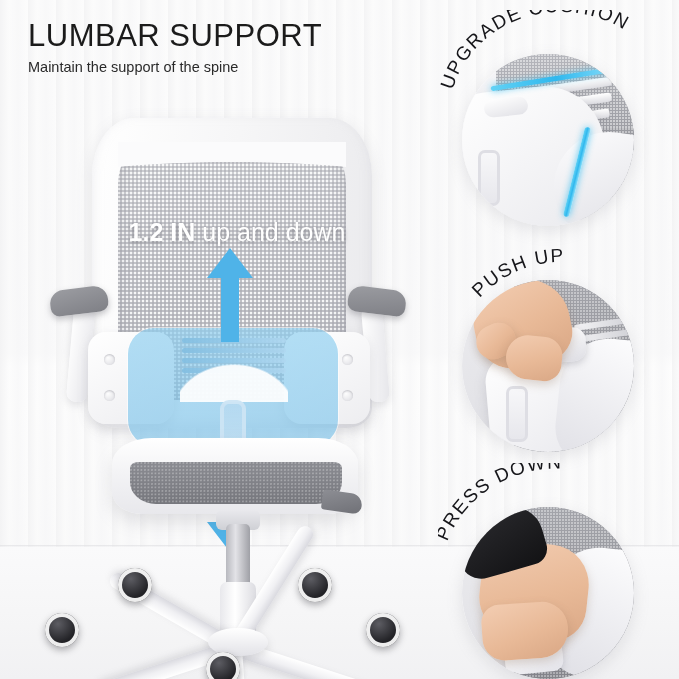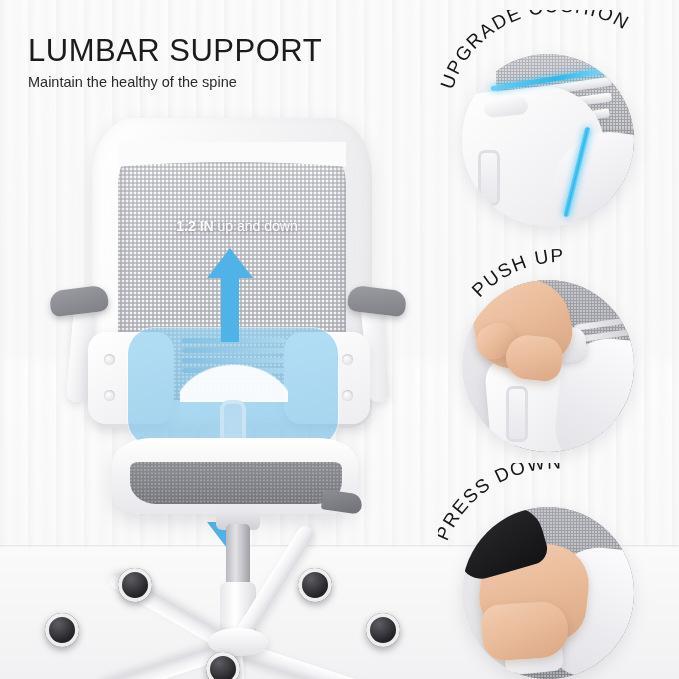--- a/index.html
+++ b/index.html
@@ -22,21 +22,21 @@
   
   .floor {
     position:absolute; left:0; right:0; top:545px; height:2px;
     background:linear-gradient(180deg, rgba(225,225,228,.9), rgba(250,250,250,0));
   }
   .floor-shade {
     position:absolute; left:0; right:0; top:547px; height:132px;
     background:linear-gradient(180deg,#fafafb 0%, #f5f5f6 60%, #f1f1f3 100%);
   }
   
-  .header { position:absolute; left:28px; top:18px; width:420px;margin-top:15px; }
+  .header { position:absolute; left:28px; top:18px; width:420px; }
   .title {
     font-size:31px; letter-spacing:.5px; color:#1b1b1b; font-weight:400;
     line-height:1.15; white-space:nowrap;
   }
   .sub { font-size:14.5px; color:#2a2a2a; line-height:1.42; margin-top:3px; }
   
   .chair { position:absolute; left:30px; top:100px; width:400px; height:575px; }
   
   .back-frame {
     position:absolute; left:62px; top:18px; width:280px; height:310px;
@@ -297,21 +297,21 @@
 </head>
 <body>
 
 <div id="stage">
 
   <div class="floor"></div>
   <div class="floor-shade"></div>
 
   <div class="header">
     <div class="title">LUMBAR SUPPORT</div>
-    <div class="sub">Maintain the healthy of the spine</div>
+    <div class="sub">Maintain the support of the spine</div>
   </div>
 
   <div class="chair">
 
     <div class="back-frame"></div>
     <div class="mesh"></div>
 
     <div class="arm l">
       <div class="arm-post"></div>
       <div class="arm-pad"></div>
@@ -334,21 +334,21 @@
     <div class="lumbar-slats">
       <i></i>
         <i></i>
         <i></i>
         <i></i>
     </div>
     <div class="lumbar-notch"></div>
     <div class="lumbar-key"></div>
 
     <div style="position:absolute;left:92px;top:118px;width:230px;text-align:center;
-                font-size:14px;color:#ffffff;text-shadow:0 1px 4px rgba(80,80,90,.55);white-space:nowrap;">
+                font-size:25px;color:#ffffff;text-shadow:0 1px 4px rgba(80,80,90,.55);white-space:nowrap;">
       <span style="font-weight:700;">1.2 IN</span><span> up and down</span>
     </div>
 
     <div class="arrow arrow-up">
       <svg width="46" height="94" viewBox="0 0 46 94">
         <polygon points="23,0 46,30 32,30 32,94 14,94 14,30 0,30" fill="#4fb3e8"></polygon>
       </svg>
     </div>
 
     <div class="arrow arrow-dn">

